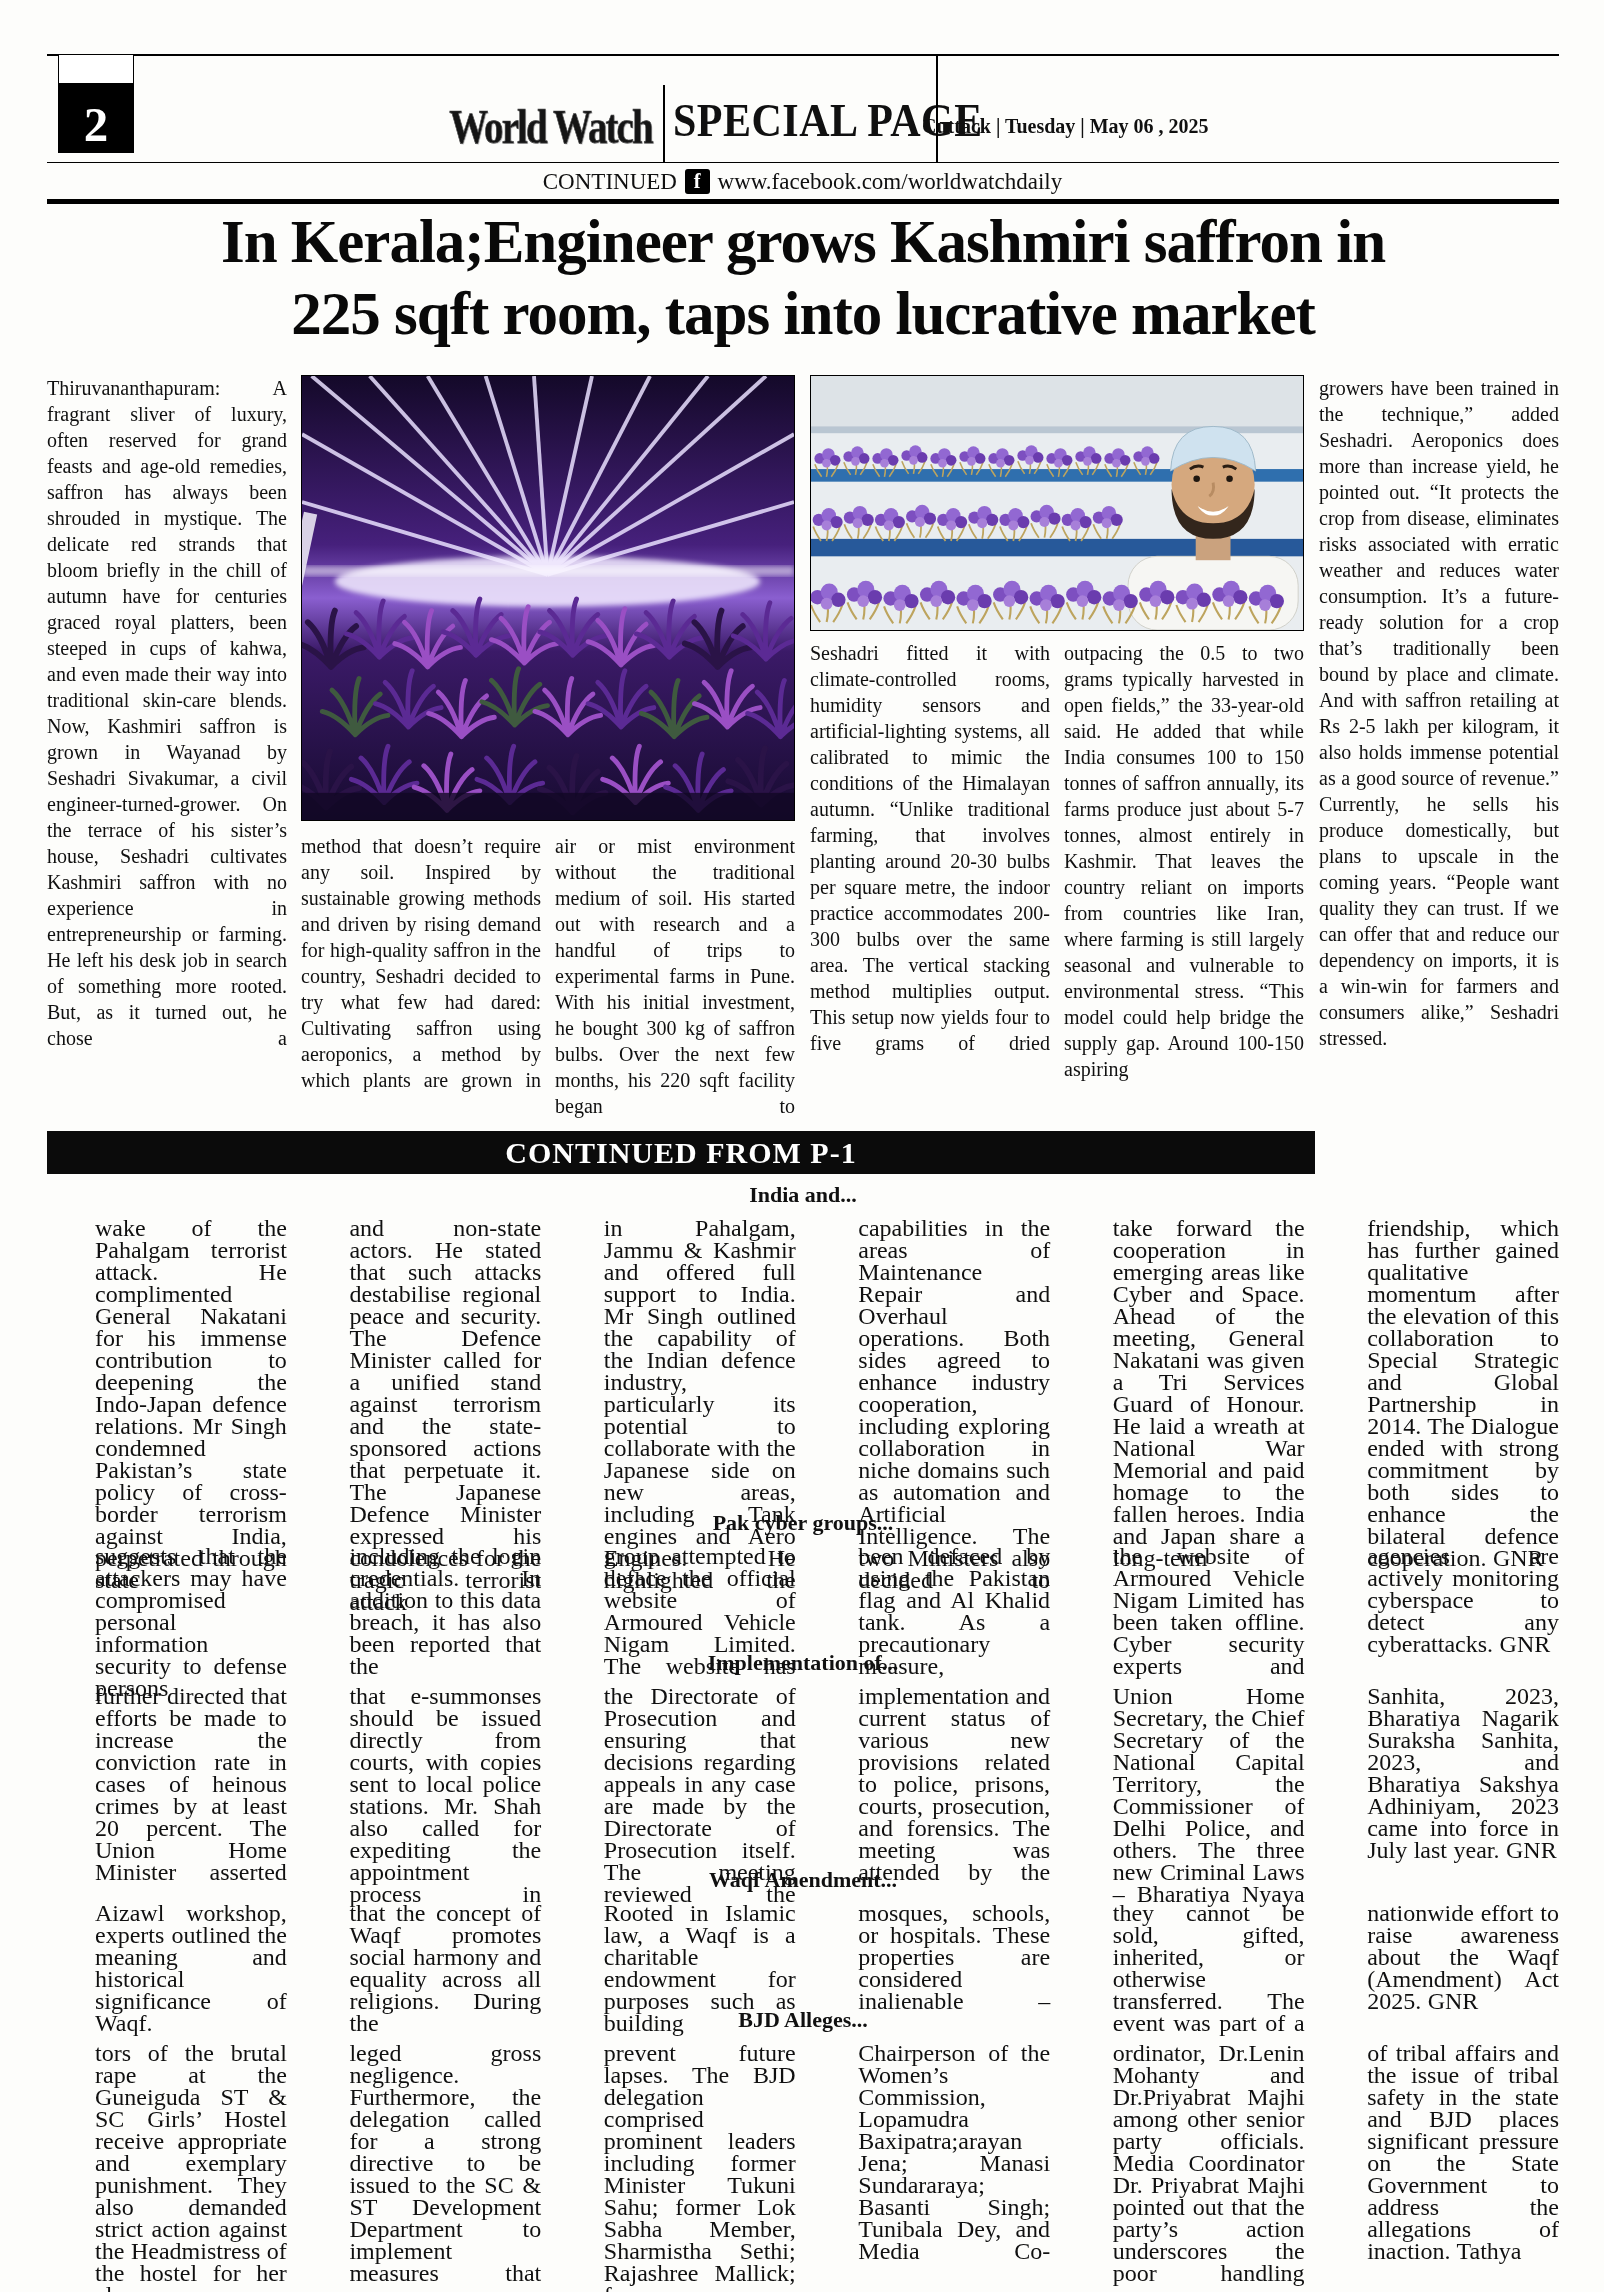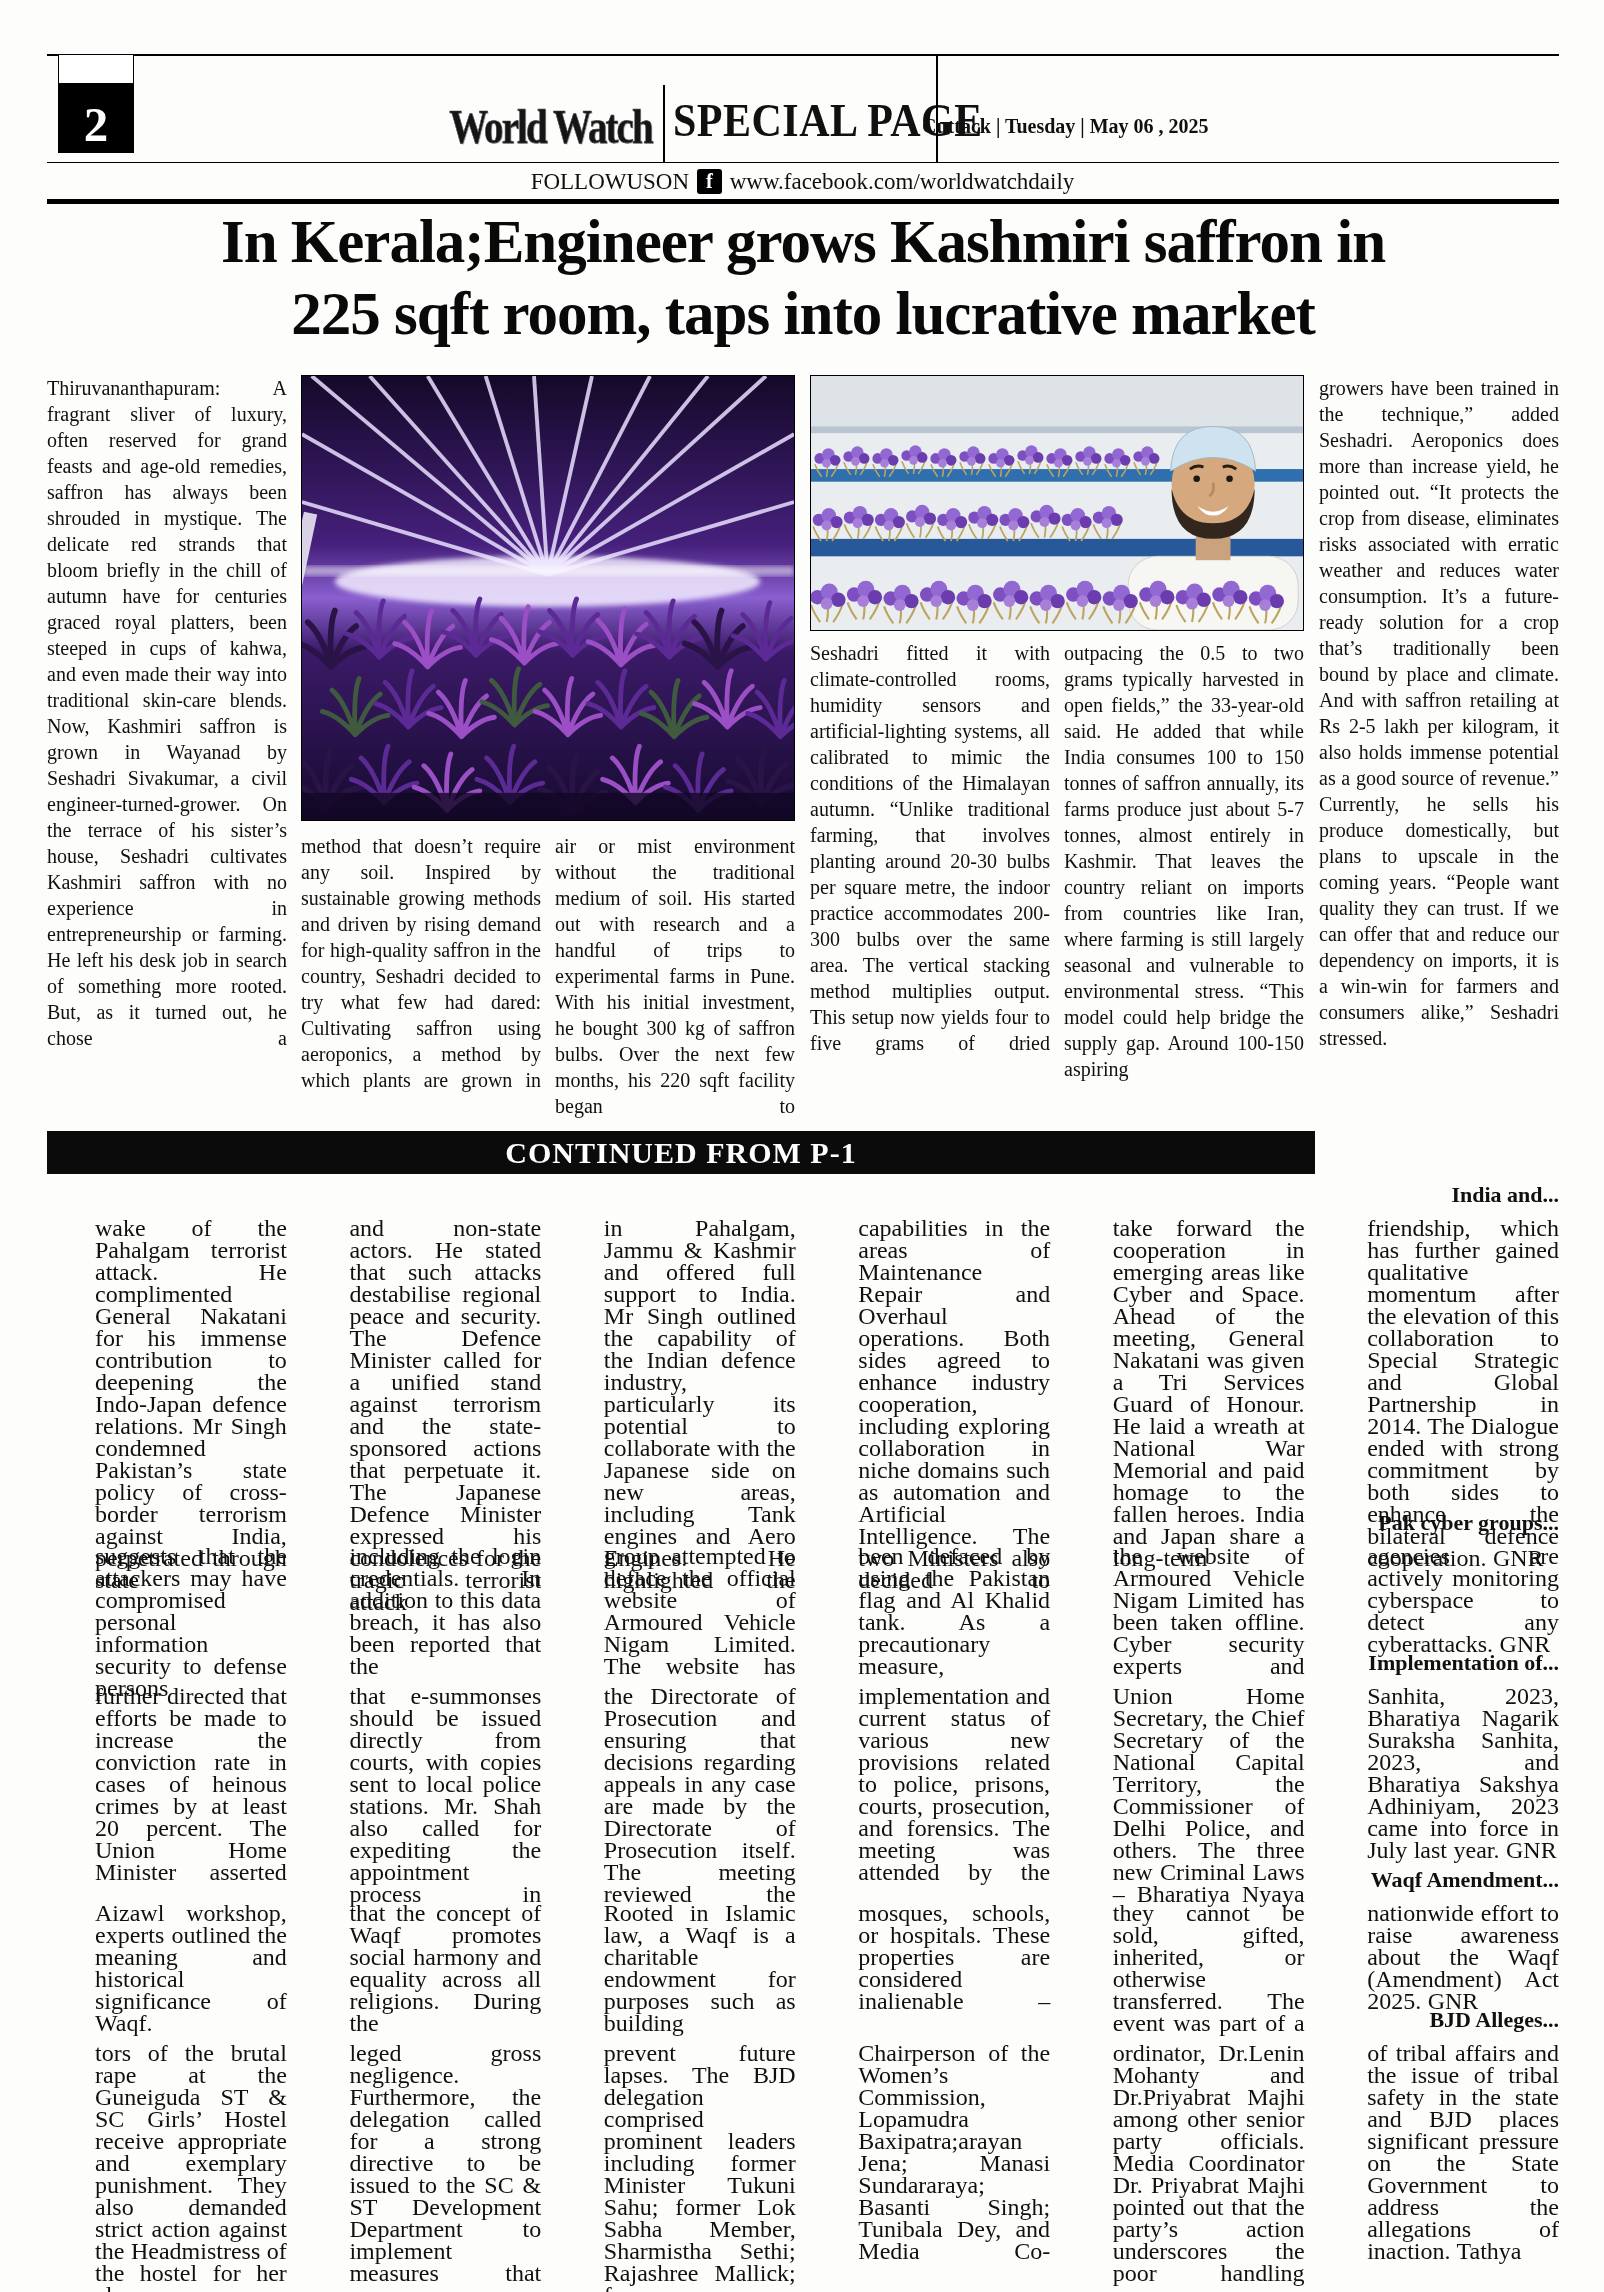--- a/index.html
+++ b/index.html
@@ -29,21 +29,21 @@
   
   .col{position:absolute;width:240px;font-size:20px;line-height:26px;text-align:justify;
        text-align-last:justify;word-spacing:0.5px;}
   .photo{position:absolute;width:494px;border:1px solid #000;box-sizing:border-box;background:#222;}
   .photo svg{display:block;width:100%;height:100%;}
   
   .banner{position:absolute;left:47px;top:1131px;width:1268px;height:43px;background:#0b0b0b;color:#fff;
           display:flex;align-items:center;justify-content:center;font-weight:bold;font-size:30px;
           letter-spacing:1px;}
   .sec{position:absolute;left:47px;width:1512px;}
-  .sec h3{margin:0 0 7.8px 0;height:27px;text-align:right;font-size:22px;font-weight:bold;}
+  .sec h3{margin:0 0 7.8px 0;height:27px;text-align:center;font-size:22px;font-weight:bold;}
   .sec .cols{display:grid;grid-template-columns:repeat(6,1fr);column-gap:14.6px;}
   .sec .cols .cell{font-size:24px;line-height:22px;text-align:justify;text-align-last:justify;
                    word-spacing:0.5px;margin-left:48px;}
   .sec .cols .cell.end{text-align-last:left;}
 </style>
 </head>
 <body>
 
 <div class="page">
 
@@ -58,21 +58,21 @@
 
   <div class="vline" style="left:663px;top:85px;height:78px;"></div>
   <div class="section-label">SPECIAL PAGE</div>
   <div class="vline" style="left:936px;top:56px;height:107px;"></div>
 
   <div class="dateline">Cuttack | Tuesday | May 06 , 2025</div>
 
   <div class="rule" style="left:47px;top:162px;width:1512px;height:1px;"></div>
 
   <div class="followrow">
-    <span>FOLLOWUSON</span>
+    <span>CONTINUED</span>
     <span class="fb-icon">f</span>
     <span>www.facebook.com/worldwatchdaily</span>
   </div>
 
   <div class="rule" style="left:47px;top:199px;width:1512px;height:4.9px;"></div>
 
   <div class="headline">
     <div>In Kerala;Engineer grows Kashmiri saffron in</div>
     <div>225 sqft room, taps into lucrative market</div>
   </div>

